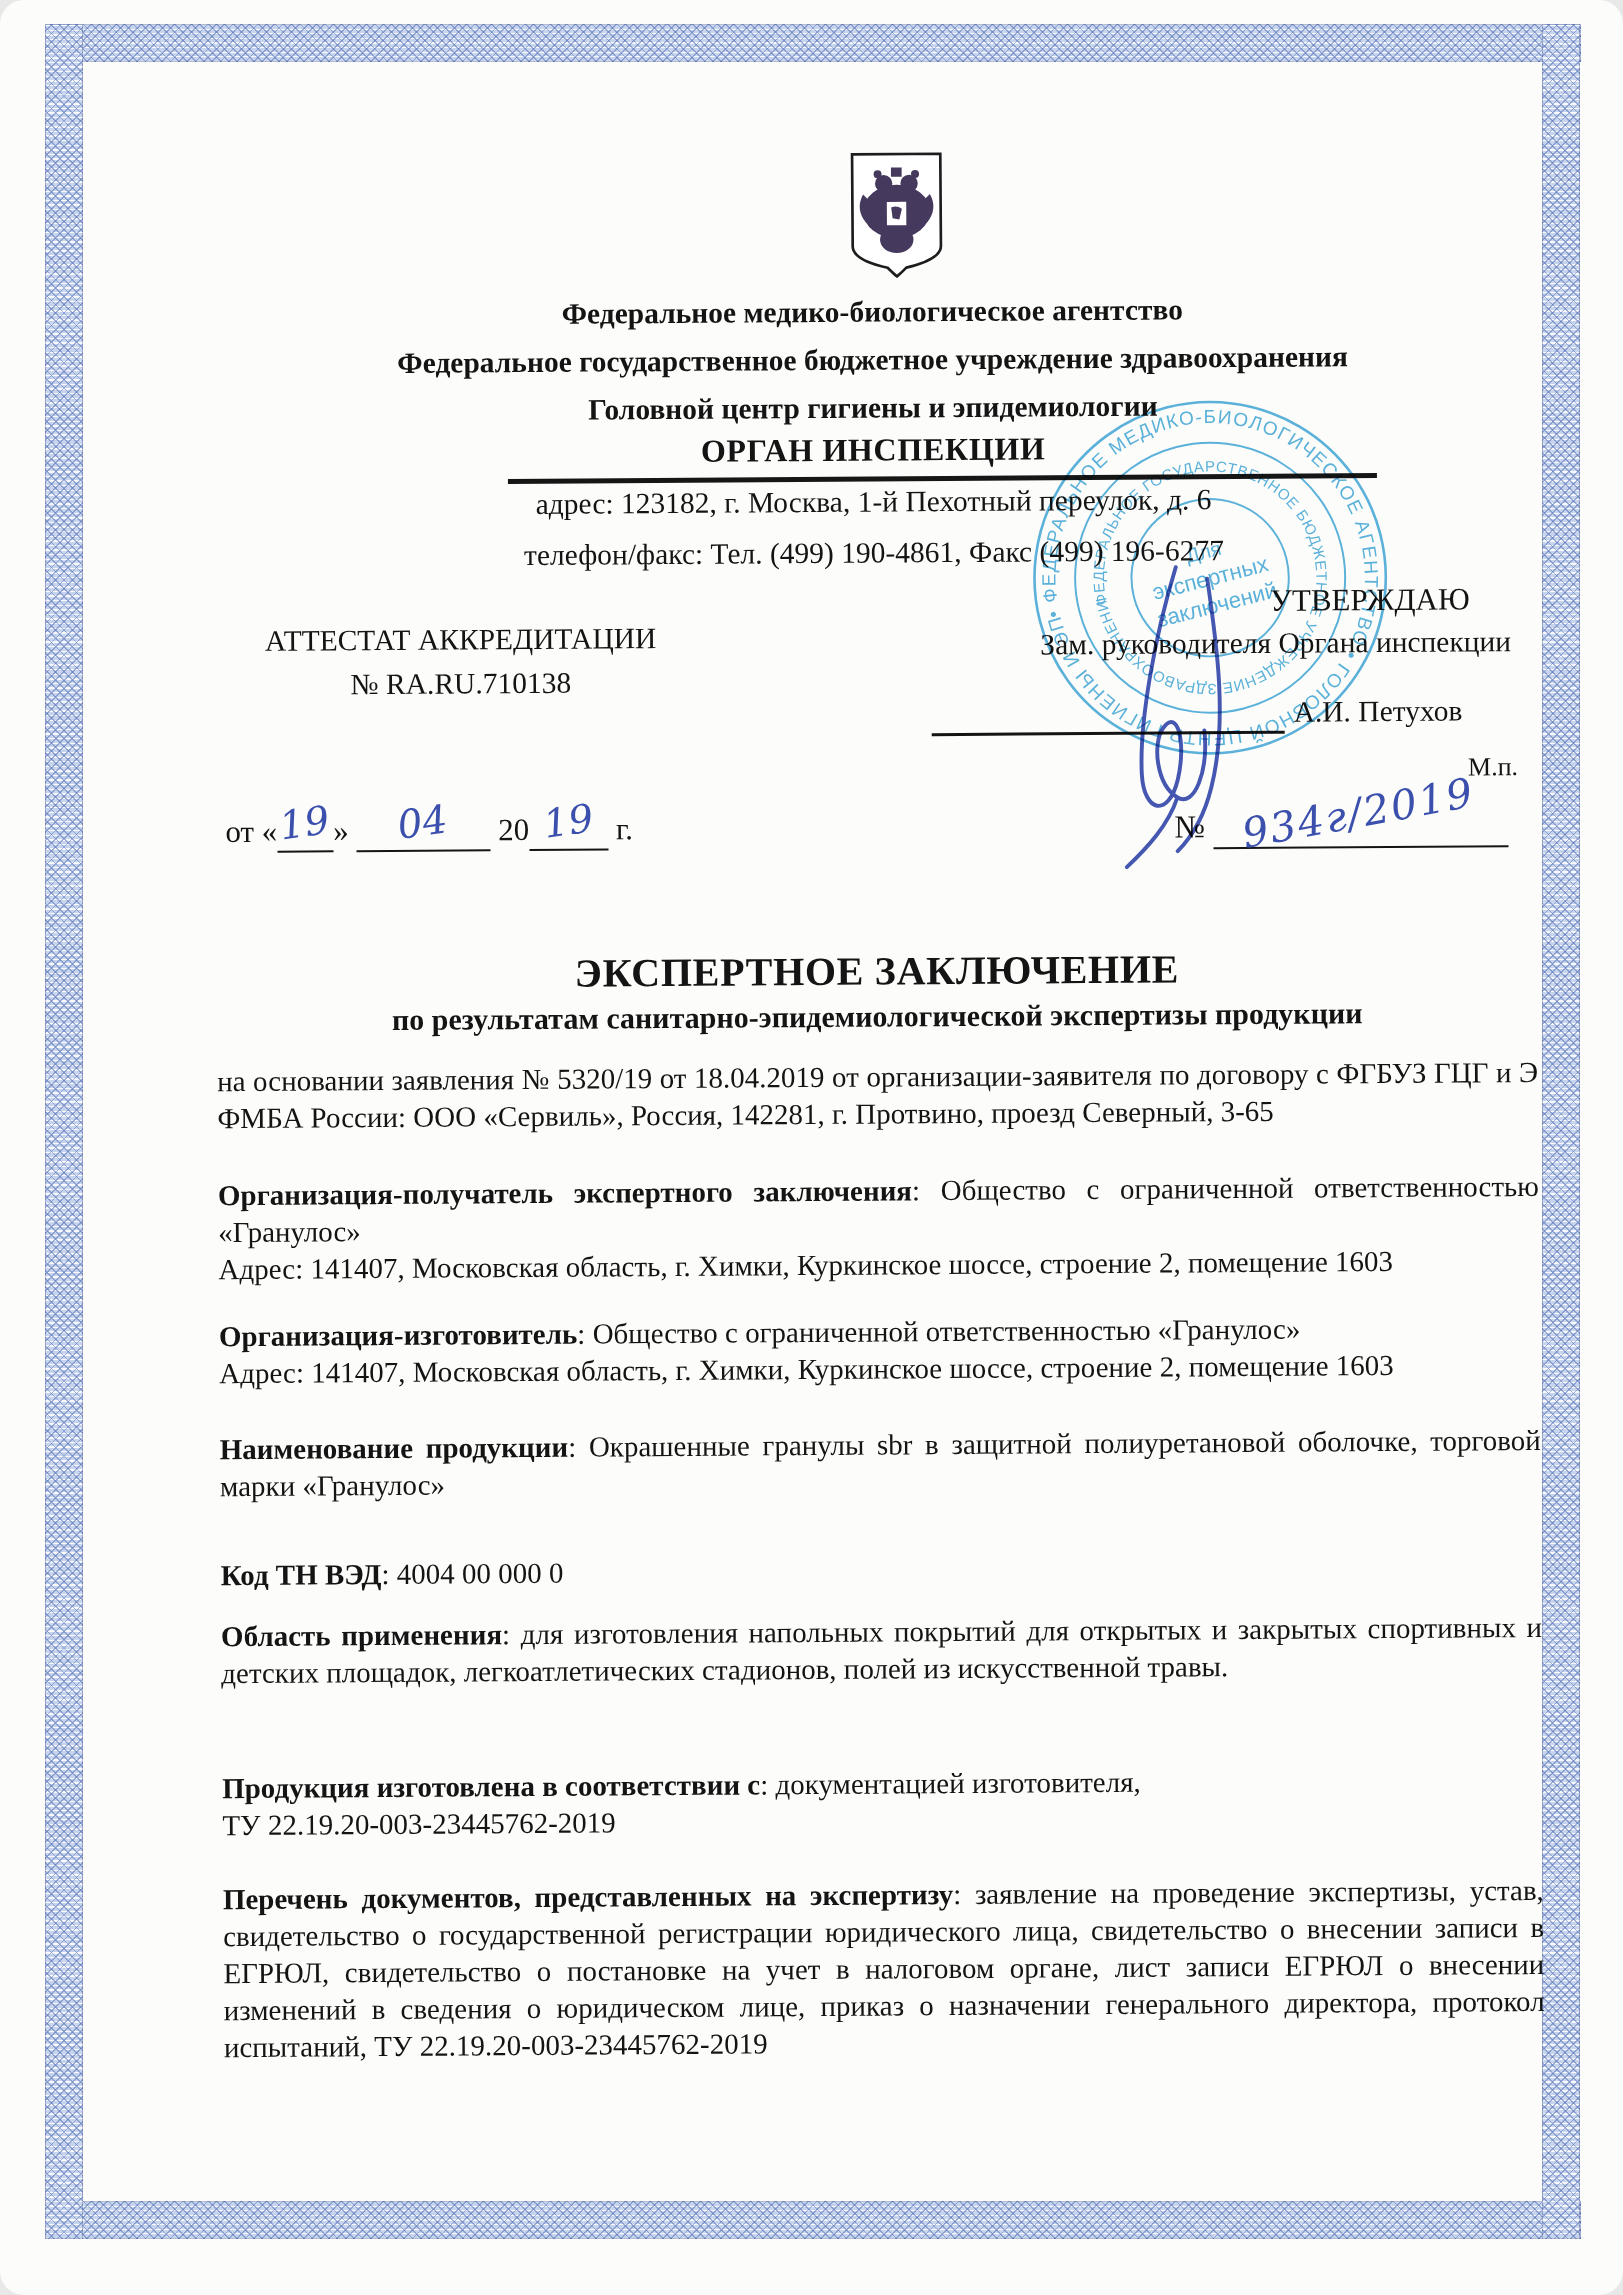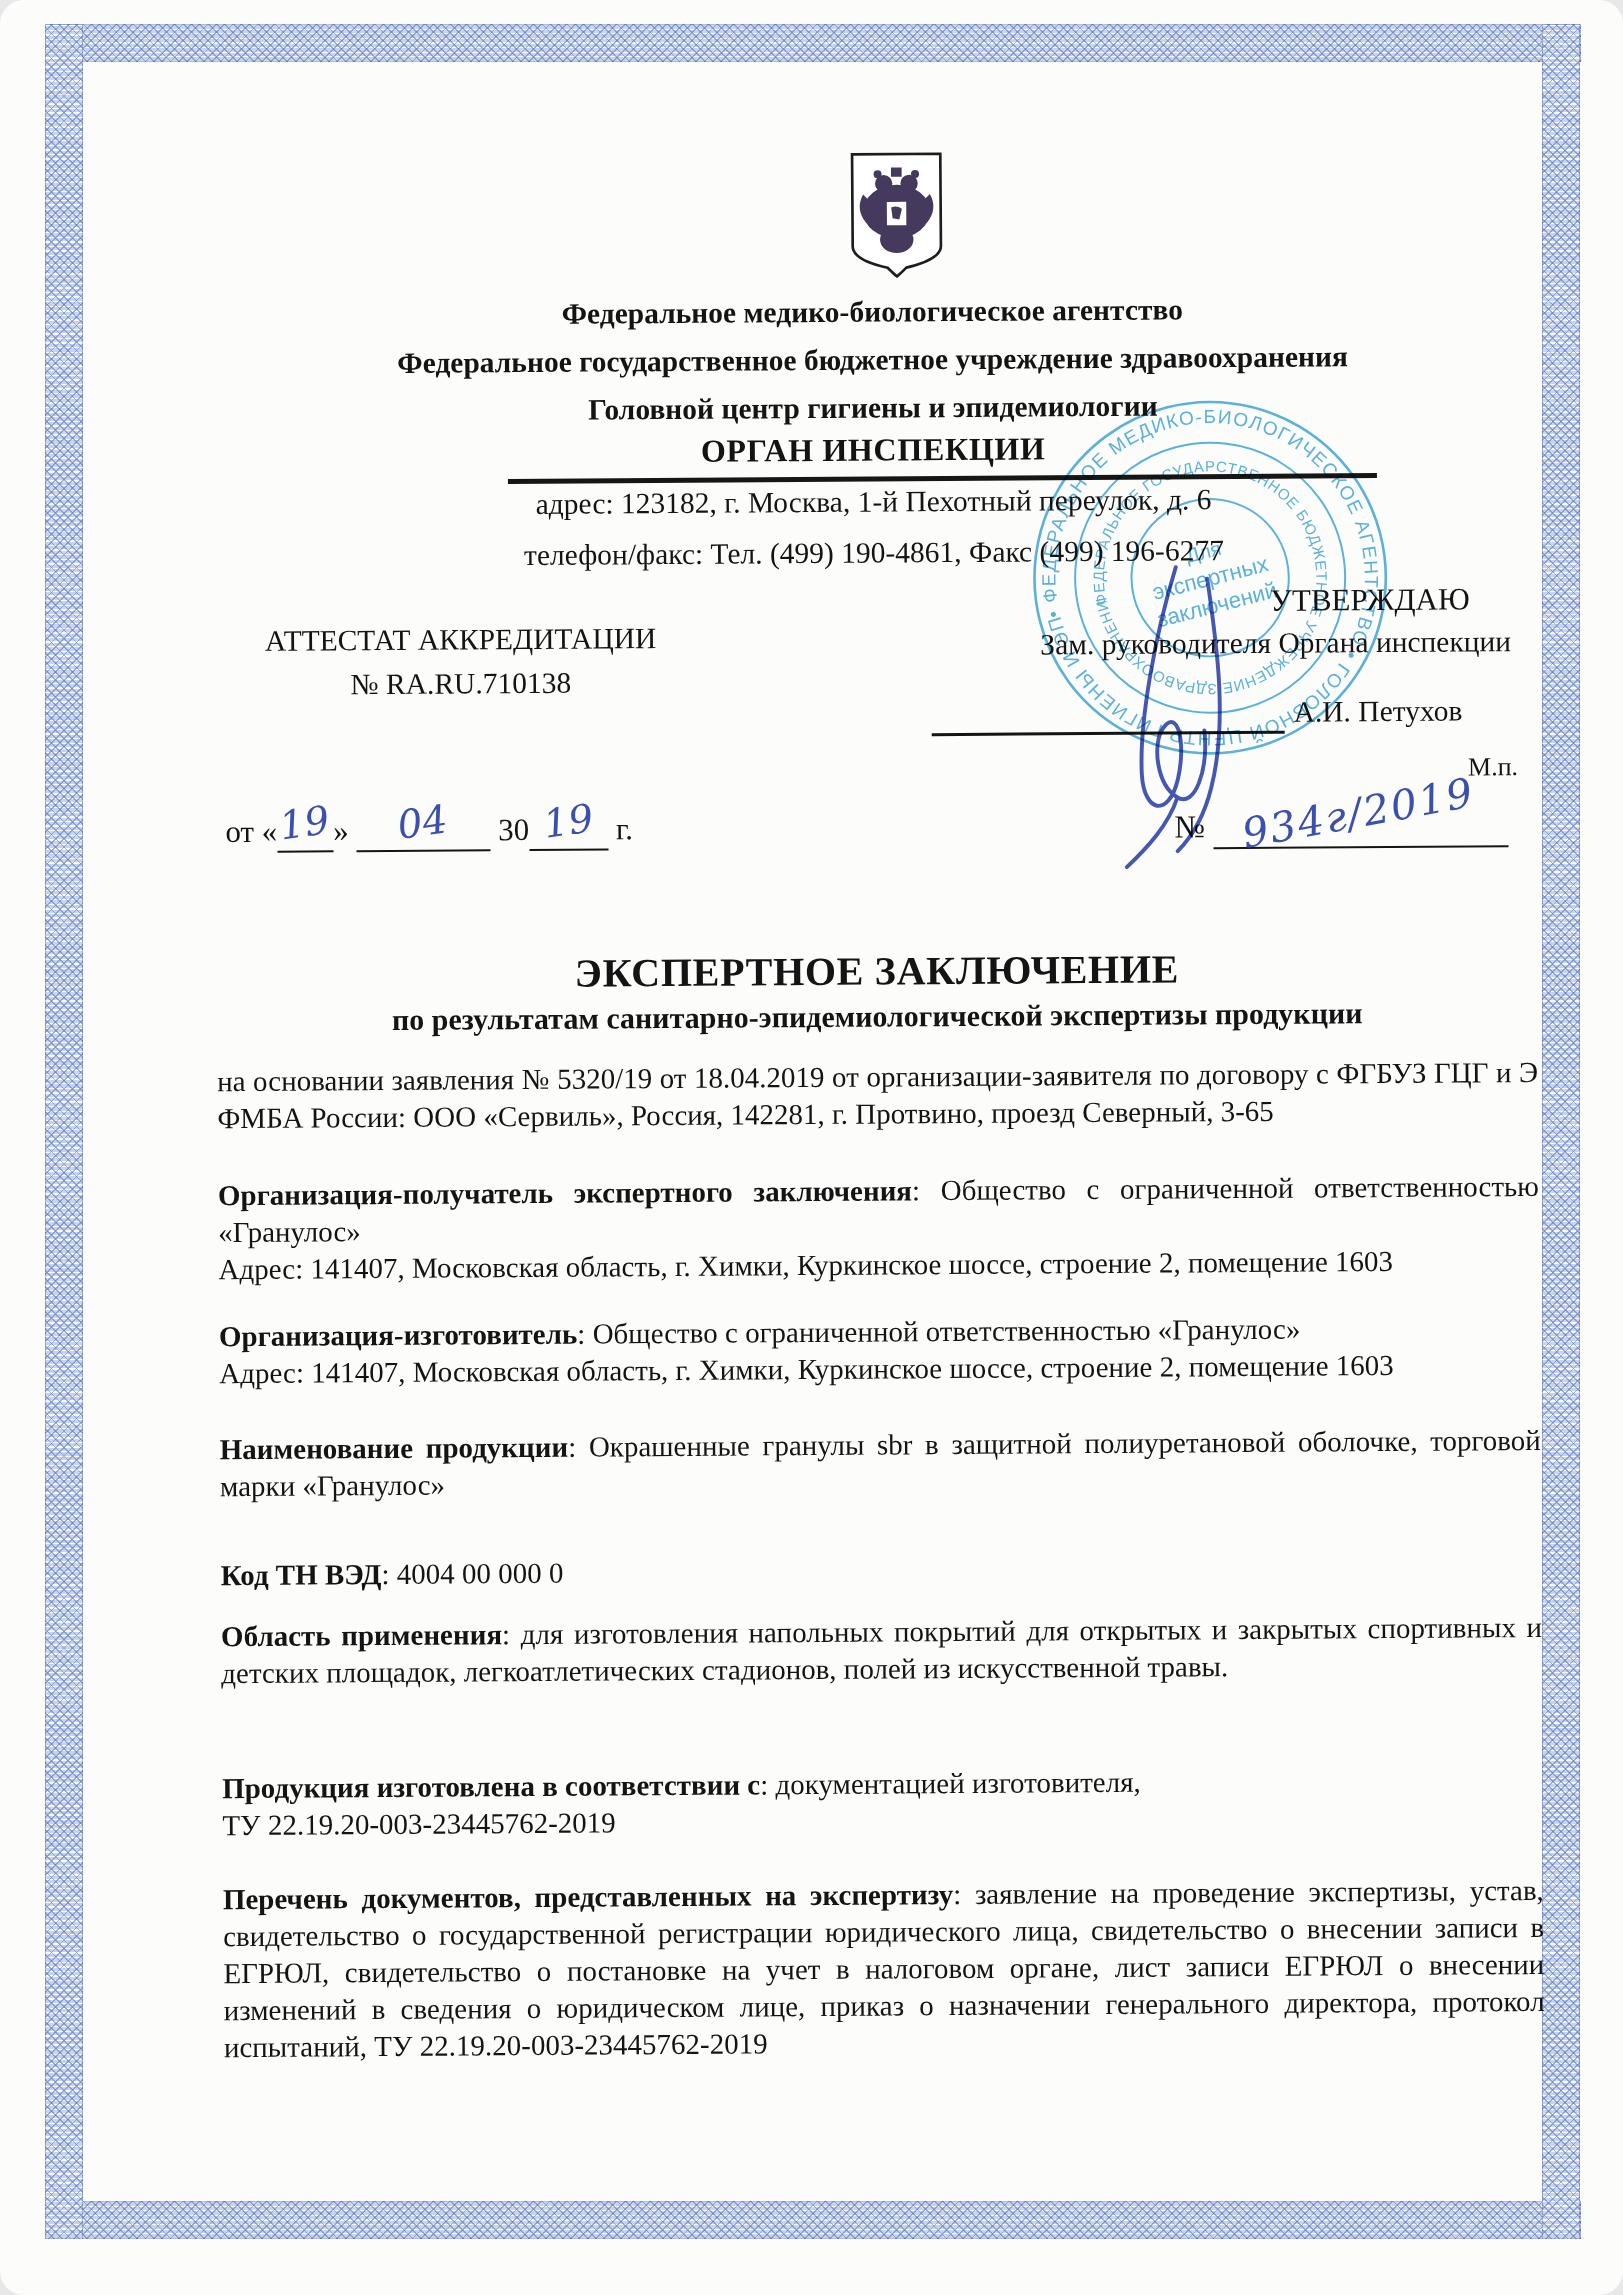--- a/index.html
+++ b/index.html
@@ -128,21 +128,21 @@
       <div class="l1">УТВЕРЖДАЮ</div>
       <div class="l2">Зам. руководителя Органа инспекции</div>
     </div>
     <div class="sig-line"></div>
     <div class="approver-name">А.И. Петухов</div>
     <div class="seal-mark">М.п.</div>
 
     <div class="date-row">
       <span>от «</span><span class="blank w85"><span class="hw">19</span></span><span>»</span>
       <span class="blank w205"><span class="hw">04</span></span>
-      <span>30</span><span class="blank w120"><span class="hw">19</span></span>
+      <span>20</span><span class="blank w120"><span class="hw">19</span></span>
       <span>г.</span>
     </div>
     <div class="num-row">
       <span>№</span>
       <span class="blank w450"><span class="hw hw-num">934г/2019</span></span>
     </div>
 
     <div class="doc-title">ЭКСПЕРТНОЕ ЗАКЛЮЧЕНИЕ</div>
     <div class="doc-subtitle">по результатам санитарно-эпидемиологической экспертизы продукции</div>
 

